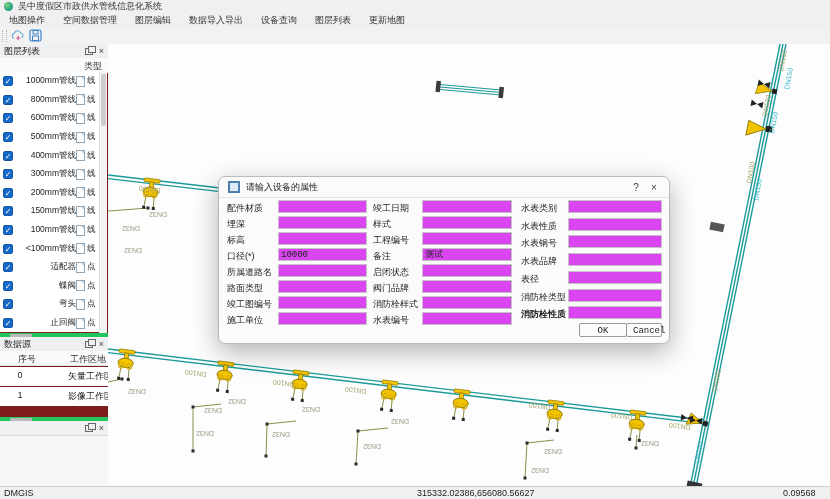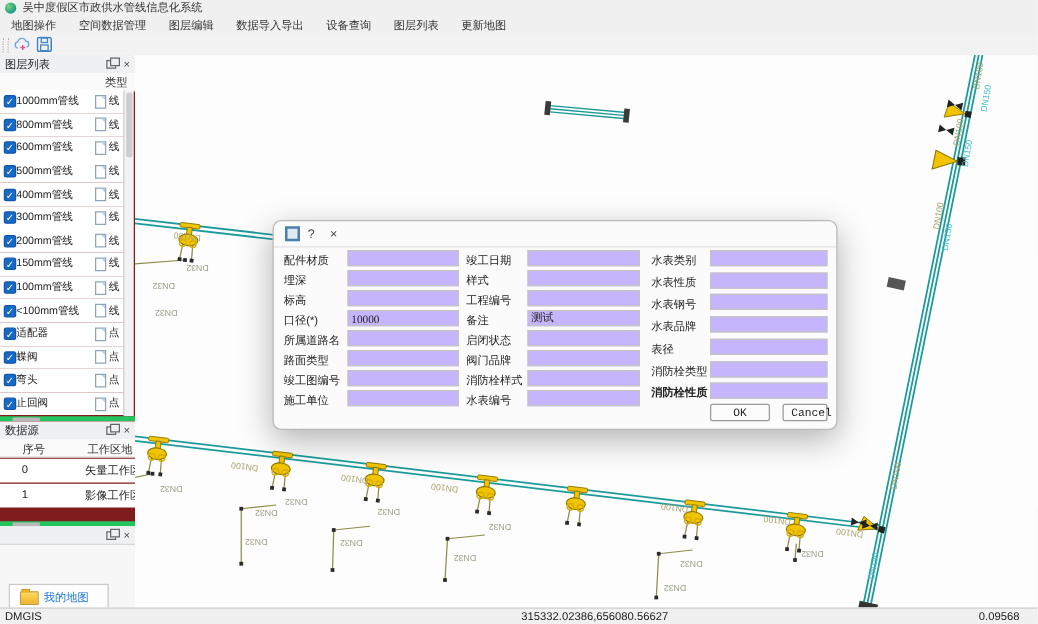--- a/index.html
+++ b/index.html
@@ -27,21 +27,21 @@
   .ptitle{font-size:9px;color:#222;margin-left:4px;flex:1;}
   .float-ico{width:6px;height:5px;border:1px solid #666;position:relative;margin-right:6px;}
   .float-ico::before{content:"";position:absolute;left:2px;top:-3px;width:6px;height:5px;
                      border:1px solid #666;background:#eef0f2;}
   .close-ico{font-size:9px;color:#444;margin-right:4px;line-height:9px;}
   .colrow{position:absolute;left:0;width:108px;height:14px;background:#fafafa;
           border-bottom:1px solid #e3e3e3;font-size:9px;color:#333;}
   .lrow{position:absolute;left:0;width:99px;height:18.6px;display:flex;align-items:center;background:#fff;}
   .cb{width:10px;height:10px;min-width:10px;background:#1769c6;border:1px solid #1257a8;border-radius:2px;
       color:#fff;font-size:8px;line-height:10px;text-align:center;margin-left:3px;box-sizing:border-box;}
-  .lname{flex:1;text-align:left;font-size:8.5px;color:#222;white-space:nowrap;overflow:hidden;}
+  .lname{flex:1;text-align:right;font-size:8.5px;color:#222;white-space:nowrap;overflow:hidden;}
   .doc{width:7px;height:9px;min-width:7px;background:#fff;border:1px solid #8fa6b8;position:relative;margin-right:2px;}
   .doc::after{content:"";position:absolute;right:0;top:0;border-style:solid;border-width:0 3px 3px 0;
               border-color:transparent #bcd0e0 transparent transparent;}
   .ltype{width:12px;font-size:8.5px;color:#222;}
   .vscroll{position:absolute;right:1px;width:7px;background:#f3f3f3;border-left:1px solid #e0e0e0;}
   .vthumb{position:absolute;left:1px;width:5px;height:52px;background:#cdcdcd;border-radius:2px;}
   .splitter{position:absolute;left:10px;width:22px;height:3px;background:#b9b9b9;border-radius:1px;}
   .dsrow{position:absolute;left:0;width:108px;height:19px;font-size:9px;color:#222;background:#fff;}
   .ds-idx{position:absolute;left:0;top:3px;width:40px;text-align:center;}
   .ds-ws{position:absolute;left:68px;top:3px;width:40px;white-space:nowrap;overflow:hidden;}
@@ -56,22 +56,22 @@
   #map{left:108px;top:44px;width:722px;height:442px;background:#fdfdfd;}
   
   #dialog{left:218px;top:176px;width:450px;height:166px;background:#fbfbfb;border:1px solid #b9b9b9;
           border-radius:7px;box-shadow:0 8px 26px rgba(0,0,0,.30);z-index:10;}
   #dlg-head{position:absolute;left:0;top:0;width:450px;height:20px;display:flex;align-items:center;
             border-bottom:1px solid #e4e4e4;}
   #dlg-icon{width:8px;height:8px;border:2px solid #4d7fae;margin-left:9px;background:#dfeaf4;}
   #dlg-title{font-size:9px;color:#222;margin-left:6px;flex:1;}
   .dlg-sysbtn{font-size:10px;color:#444;width:18px;text-align:center;cursor:default;}
   .f-label{position:absolute;font-size:9px;color:#222;white-space:nowrap;}
-  .f-input{position:absolute;height:13px;border:1px solid #c3c3c3;background:#c4b5fd;font-size:9px;
-           font-family:Liberation Serif, serif;padding:0 2px;box-sizing:border-box;color:#222;}
+  .f-input{position:absolute;height:13px;border:1px solid #c3c3c3;background:#d946ef;font-size:9px;
+           font-family:Liberation Mono, monospace;padding:0 2px;box-sizing:border-box;color:#222;}
   .dlg-btn{position:absolute;height:14px;background:#fcfcfc;border:1px solid #9a9a9a;border-radius:2px;
            font-size:9px;font-family:"Liberation Mono",monospace;color:#222;text-align:center;line-height:12px;}
   
   #statusbar{left:0;top:486px;width:830px;height:13px;background:#f0f0f0;border-top:1px solid #cfcfcf;
              font-size:9px;color:#222;}
 </style>
 </head>
 <body>
 
 <div id="titlebar" class="abs">
@@ -229,24 +229,20 @@
       <span class="ds-ws">影像工作区</span>
     </div>
   </div>
   <div class="splitter" style="top:374px;"></div>
 
   <div class="panel" style="top:377px;height:65px;background:#f7f7f7;border-bottom:none;">
     <div class="phead">
       <span class="ptitle"></span>
       <span class="float-ico"></span>
       <span class="close-ico">×</span>
-    </div>
-    <div class="wbtn" style="top:46px;">
-      <span class="folder"></span>
-      <span class="blue-label">我的地图</span>
     </div>
   </div>
 </div>
 
 <div id="map" class="abs">
 <svg width="722" height="442" viewBox="108 44 722 442" font-family="Liberation Sans, sans-serif">
   <defs>
     <g id="hyd">
       <path d="M-4,14 L-5,27 M4,14 L4.5,27" stroke="#8c8c4a" stroke-width="1" fill="none"></path>
       <rect x="-6.6" y="25.6" width="3" height="3" fill="#2a2a2a"></rect>
@@ -359,20 +355,21 @@
     <text transform="translate(760,190) rotate(-80)" fill="#3fbccb">DN150</text>
     <text transform="translate(719,381) rotate(-80)" fill="#a7a46e">DN100</text>
     <text transform="translate(701,453) rotate(-80)" fill="#3fbccb">DN150</text>
   </g>
 </svg>
 </div>
 
 <div id="dialog" class="abs">
   <div id="dlg-head">
     <span id="dlg-icon"></span>
+    <span id="dlg-title">请输入设备的属性</span>
     <span class="dlg-sysbtn">?</span>
     <span class="dlg-sysbtn" style="margin-right:6px;">×</span>
   </div>
 
   <label class="f-label" style="left:8px;top:25px;">配件材质</label>
     <input class="f-input" style="left: 59px; top: 23px; width: 89px;" value="">
   <label class="f-label" style="left:8px;top:41px;">埋深</label>
     <input class="f-input" style="left: 59px; top: 39px; width: 89px;" value="">
   <label class="f-label" style="left:8px;top:57px;">标高</label>
     <input class="f-input" style="left: 59px; top: 55px; width: 89px;" value="">
@@ -412,21 +409,21 @@
     <input class="f-input" style="left: 349px; top: 58.4px; width: 94px;" value="">
   <label class="f-label" style="left:302px;top:78.1px;">水表品牌</label>
     <input class="f-input" style="left: 349px; top: 76.1px; width: 94px;" value="">
   <label class="f-label" style="left:302px;top:95.8px;">表径</label>
     <input class="f-input" style="left: 349px; top: 93.8px; width: 94px;" value="">
   <label class="f-label" style="left:302px;top:113.5px;">消防栓类型</label>
     <input class="f-input" style="left: 349px; top: 111.5px; width: 94px;" value="">
   <label class="f-label" style="left:302px;top:131.2px;font-weight:bold;">消防栓性质</label>
     <input class="f-input" style="left: 349px; top: 129.2px; width: 94px;" value="">
 
-  <button class="dlg-btn" style="left:349px;top:146px;width:48px;">OK</button>
+  <button class="dlg-btn" style="left:360px;top:146px;width:48px;">OK</button>
   <button class="dlg-btn" style="left:407px;top:146px;width:36px;">Cancel</button>
 </div>
 
 <div id="statusbar" class="abs">
   <span style="position:absolute;left:4px;top:1px;">DMGIS</span>
   <span style="position:absolute;left:417px;top:1px;">315332.02386,656080.56627</span>
   <span style="position:absolute;left:783px;top:1px;">0.09568</span>
 </div>
 
 </body></html>

